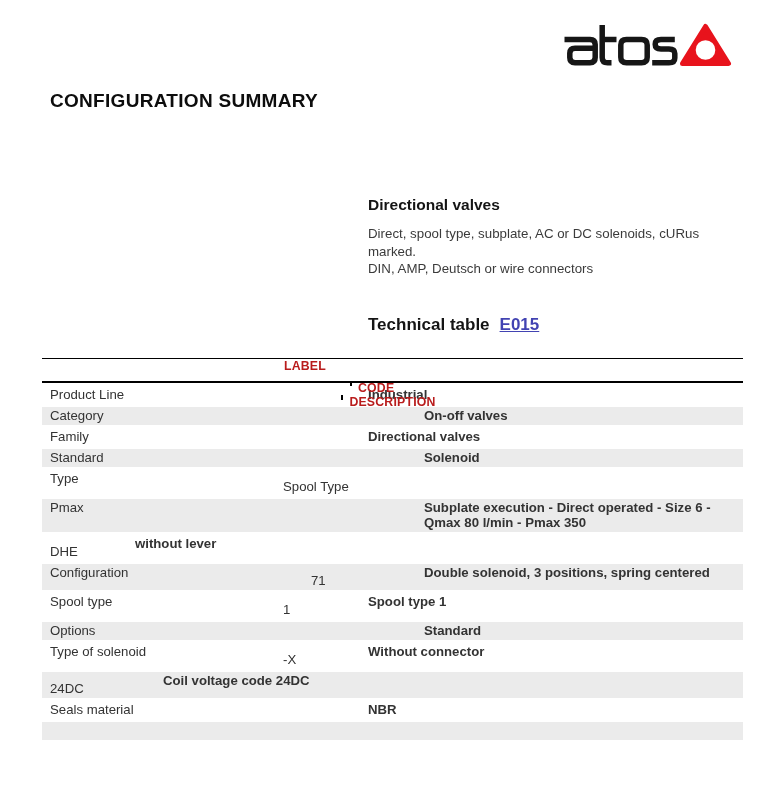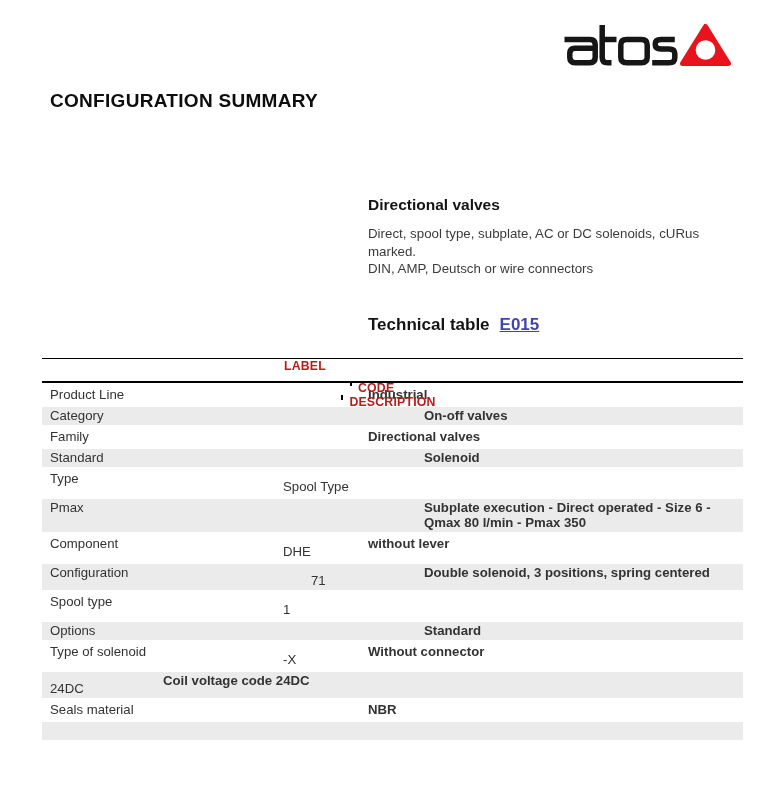--- a/index.html
+++ b/index.html
@@ -110,32 +110,32 @@
         <div class="c1">Type</div>
         <div class="c2">Spool Type</div>
         <div class="c3"></div>
       </div>
       <div class="trow stripe">
         <div class="c1">Pmax</div>
         <div class="c2"></div>
         <div class="c3">Subplate execution - Direct operated - Size 6 - Qmax 80 l/min - Pmax 350</div>
       </div>
       <div class="trow">
-        <div class="c1">Component</div>
         <div class="c2">DHE</div>
         <div class="c3">without lever</div>
       </div>
       <div class="trow stripe">
         <div class="c1">Configuration</div>
         <div class="c2">71</div>
         <div class="c3">Double solenoid, 3 positions, spring centered</div>
       </div>
       <div class="trow">
         <div class="c1">Spool type</div>
         <div class="c2">1</div>
+        <div class="c3">Spool type 1</div>
       </div>
       <div class="trow stripe">
         <div class="c1">Options</div>
         <div class="c2"></div>
         <div class="c3">Standard</div>
       </div>
       <div class="trow">
         <div class="c1">Type of solenoid</div>
         <div class="c2">-X</div>
         <div class="c3">Without connector</div>

